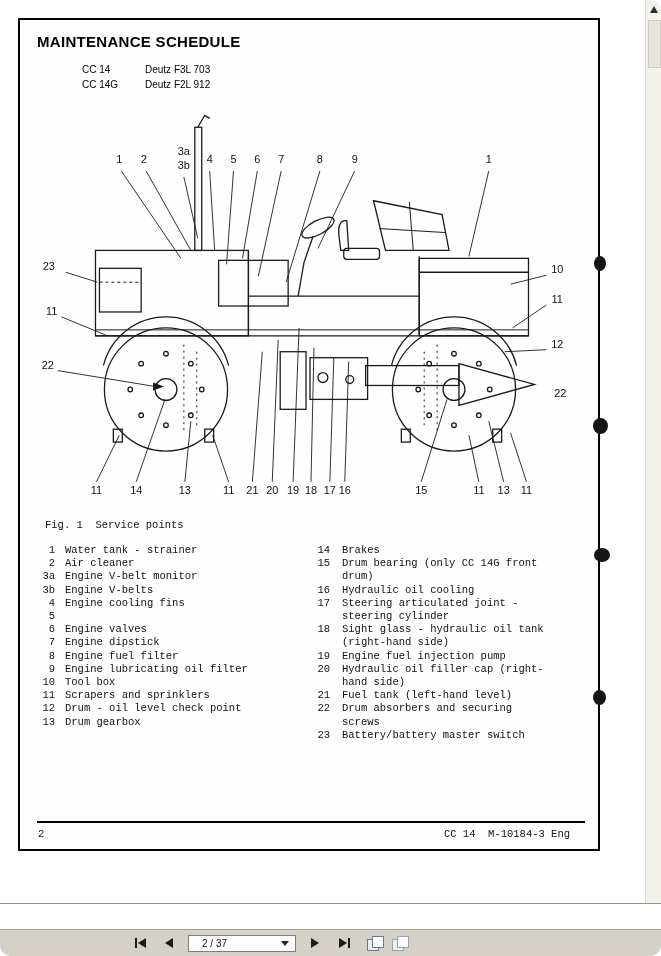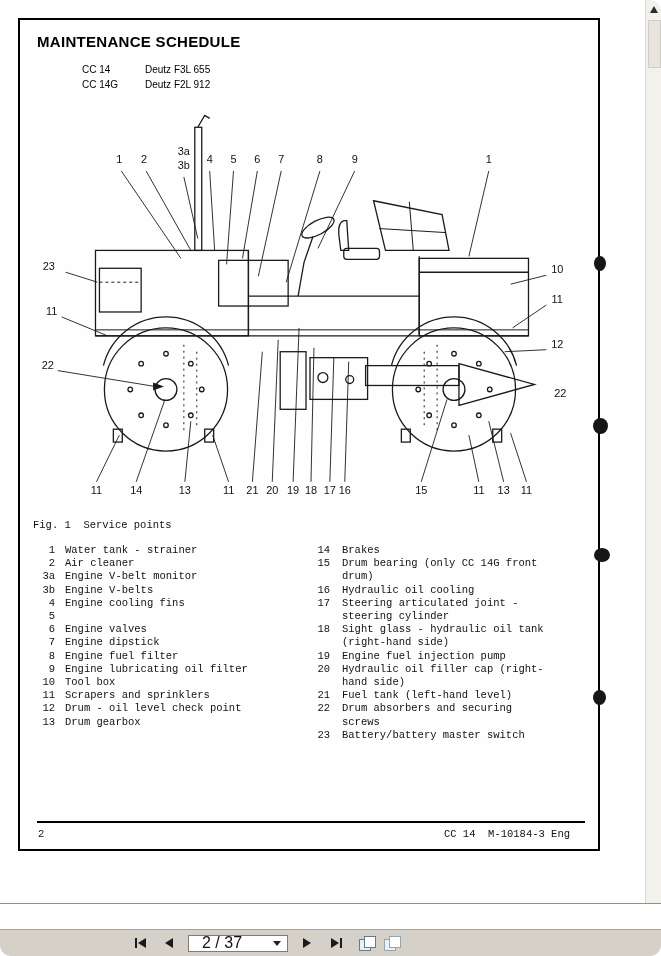--- a/index.html
+++ b/index.html
@@ -17,21 +17,21 @@
     letter-spacing:.3px;color:#000;white-space:pre;
   }
   .models{position:absolute;left:19px;top:42px;}
   .model-row{display:grid;grid-template-columns:63px auto;font-size:10px;font-weight:400;line-height:15px;color:#000;margin-left:43px;}
   
   .diagram{position:absolute;left:0;top:80px;width:578px;height:420px;}
   .diagram svg{display:block;width:100%;height:100%;}
   .callout{font:11px "Liberation Sans",sans-serif;fill:#111;text-anchor:middle;}
   
   .mono{font-family:"Liberation Mono","DejaVu Sans Mono",monospace;font-size:10.5px;color:#111;}
-  .fig-caption{position:absolute;left:13px;top:499px;white-space:pre;}
+  .fig-caption{position:absolute;left:25px;top:499px;white-space:pre;}
   .sp-col{position:absolute;top:524px;}
   #sp-col-left{left:2px;width:265px;}
   #sp-col-right{left:280px;width:249px;}
   .sp-row{display:grid;grid-template-columns:30px 207px;column-gap:12px;line-height:13.2px;}
   #sp-col-left .sp-row{grid-template-columns:33px 210px;column-gap:10px;}
   .sp-num{text-align:right;}
   
   .footer-rule{position:absolute;left:17px;right:13px;top:801px;border-top:2px solid #000;}
   .footer-left{position:absolute;left:18px;top:808px;}
   .footer-right{position:absolute;right:28px;top:808px;white-space:pre;}
@@ -48,23 +48,23 @@
   .sb-thumb{position:absolute;top:20px;left:2px;width:11px;height:46px;background:#e7e4dd;border:1px solid #cfccc3;}
   
   .bottom-strip{position:absolute;left:0;top:903px;width:661px;height:26px;background:#fff;border-top:1px solid #918f8a;box-sizing:border-box;}
   .toolbar{position:absolute;left:0;top:929px;width:661px;height:27px;background:#d5d1c9;border-top:1px solid #a5a29a;box-sizing:border-box;}
   .nav{position:absolute;left:130px;top:934px;height:18px;display:flex;align-items:center;gap:9px;}
   .nav-btn{display:flex;align-items:center;justify-content:center;gap:1px;width:20px;height:16px;background:transparent;border:none;padding:0;cursor:default;}
   .tri-l{width:0;height:0;border-top:5px solid transparent;border-bottom:5px solid transparent;border-right:8px solid #1a1a1a;}
   .tri-r{width:0;height:0;border-top:5px solid transparent;border-bottom:5px solid transparent;border-left:8px solid #1a1a1a;}
   .vbar{width:2px;height:10px;background:#1a1a1a;}
   .page-combo{
-    width:100px;height:17px;background:#fff;border:1px solid #7d7d7d;box-sizing:border-box;
+    width:108px;height:17px;background:#fff;border:1px solid #7d7d7d;box-sizing:border-box;
     display:flex;align-items:center;justify-content:space-between;padding:0 6px 0 13px;
-    font-size:16px;
+    font-size:10px;
   }
   .combo-caret{width:0;height:0;border-left:4px solid transparent;border-right:4px solid transparent;border-top:5px solid #222;}
   .tool-icons{display:flex;gap:8px;margin-left:4px;}
   .tool-icon{position:relative;width:17px;height:15px;background:transparent;border:none;padding:0;}
   .tool-icon .back{position:absolute;left:0;top:3px;width:10px;height:10px;background:#e9f0f4;border:1px solid #5f7d8c;}
   .tool-icon .front{position:absolute;left:5px;top:0;width:10px;height:10px;background:#fff;border:1px solid #5f7d8c;}
   .tool-icon.dim .back{border-color:#93a5ae;background:#eef2f4;}
   .tool-icon.dim .front{border-color:#93a5ae;}
 </style>
 </head>
@@ -72,21 +72,21 @@
 
 <div class="screen">
 
   <div class="page">
 
     <div class="doc-title">MAINTENANCE SCHEDULE</div>
 
     <div class="models">
       <div class="model-row">
         <span>CC 14</span>
-        <span>Deutz F3L 655</span>
+        <span>Deutz F3L 703</span>
       </div>
       <div class="model-row">
         <span>CC 14G</span>
         <span>Deutz F2L 912</span>
       </div>
     </div>
 
     <div class="diagram">
       <svg viewBox="0 0 582 420" xmlns="http://www.w3.org/2000/svg">
         <g stroke="#1a1a1a" stroke-width="1.3" fill="none">

